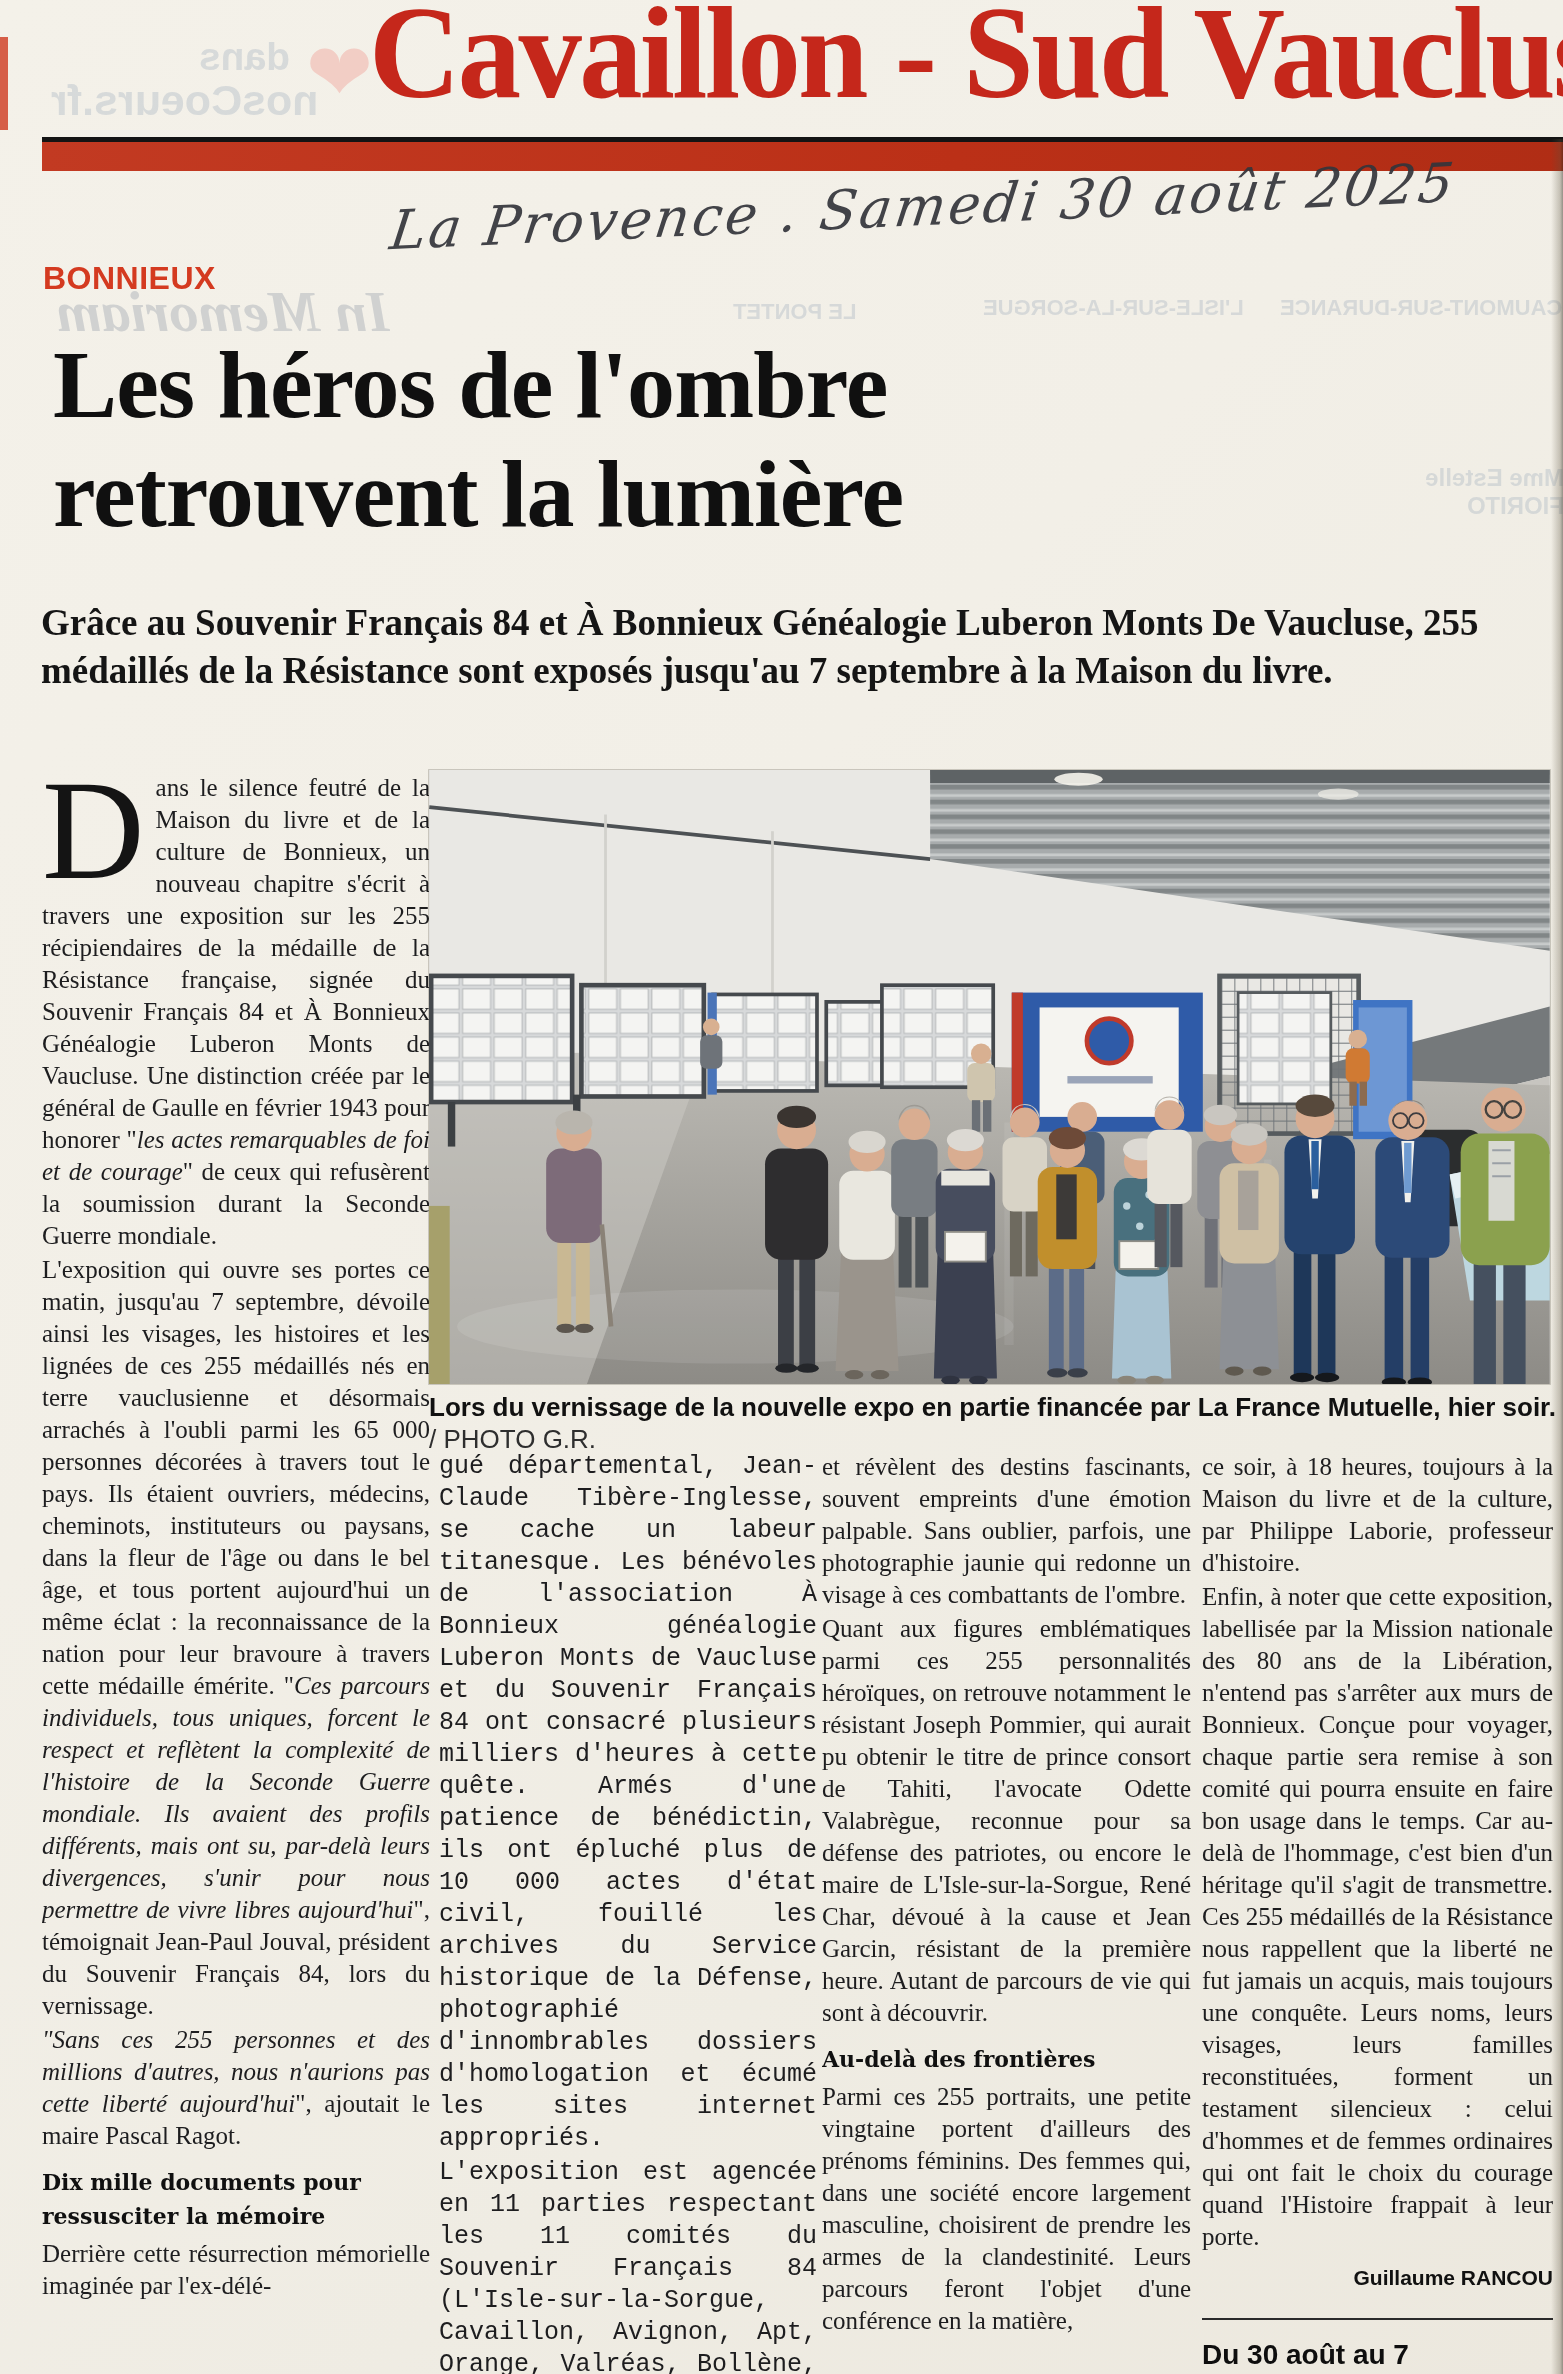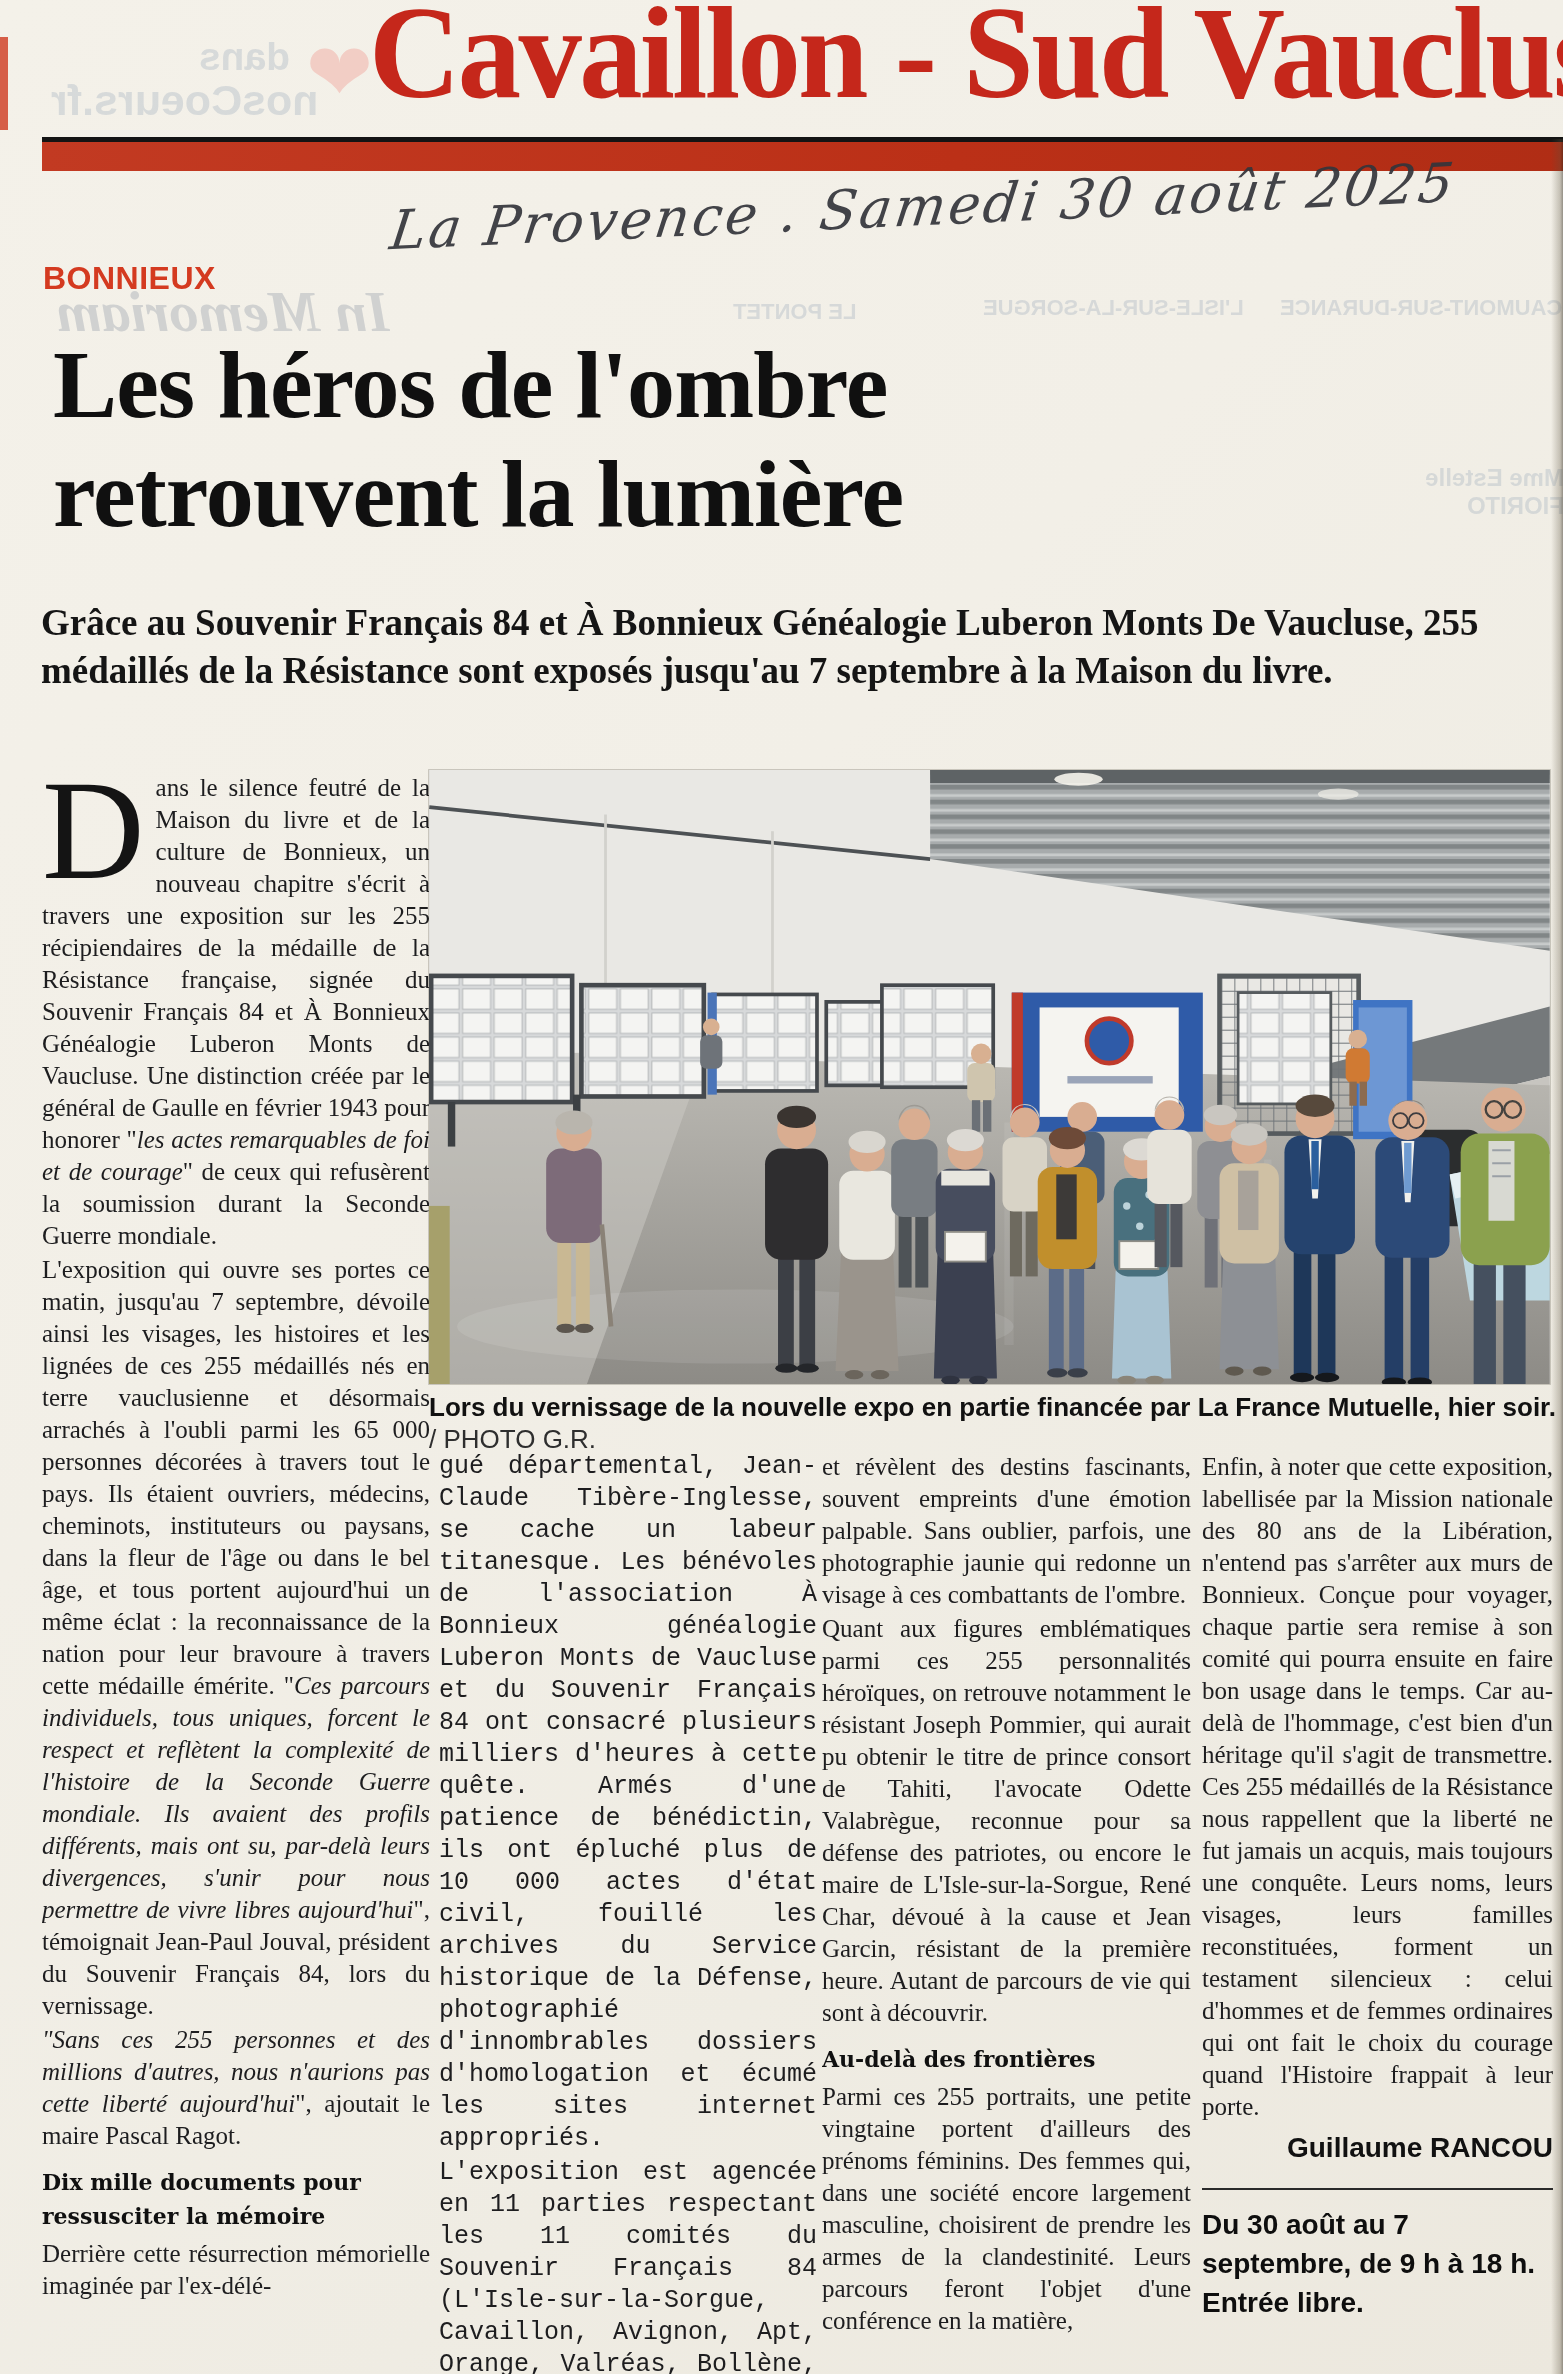--- a/index.html
+++ b/index.html
@@ -40,21 +40,21 @@
   .it{font-style:italic;}
   .dropcap{float:left;font-size:142px;line-height:104px;font-weight:400;
         padding:5.6px 11px 0 0;color:#141414;}
   .subhead{margin:13px 0 5.6px 0;font-family:"DejaVu Serif",serif;font-weight:700;
         font-size:22px;line-height:34px;color:#101010;text-align:left;}
   .col1{left:42px;top:772px;width:388px;height:1588px;}
   .col2{left:439px;top:1451px;width:378px;height:924px;font-family:Liberation Mono, monospace;}
   .col3{left:822px;top:1451px;width:369px;height:924px;}
   .col4{left:1202px;top:1451px;width:351px;height:924px;}
   .byline{margin-top:9.3px;text-align:right;font-family:"Liberation Sans",sans-serif;
-        font-weight:700;font-size:28px;color:#111;}
+        font-weight:700;font-size:21px;color:#111;}
   .info-rule{margin:24px 0 0 0;border:0;border-top:2.8px solid #2a2a2a;}
   .practical{margin-top:15px;font-family:"Liberation Sans",sans-serif;font-weight:700;
         font-size:28px;line-height:39px;text-align:left;color:#0e0e0e;}
   
   .photo{position:absolute;left:429px;top:770px;width:1121px;height:614px;overflow:hidden;
         background:#cfcecb;box-shadow:0 0 0 0.9px rgba(60,55,45,.25);}
   .caption{position:absolute;left:429px;top:1391px;width:1132px;
         font-family:"Liberation Sans",sans-serif;font-size:26px;line-height:32px;color:#111;}
   .caption b{font-weight:700;}
   .caption .credit{font-weight:400;color:#2e2e2e;}
@@ -351,20 +351,21 @@
   </div>
 
   <div class="col col3">
     <p>et révèlent des destins fascinants, souvent empreints d'une émotion palpable. Sans oublier, parfois, une photographie jaunie qui redonne un visage à ces combattants de l'ombre.</p>
     <p>Quant aux figures emblématiques parmi ces 255 personnalités héroïques, on retrouve notamment le résistant Joseph Pommier, qui aurait pu obtenir le titre de prince consort de Tahiti, l'avocate Odette Valabrègue, reconnue pour sa défense des patriotes, ou encore le maire de L'Isle-sur-la-Sorgue, René Char, dévoué à la cause et Jean Garcin, résistant de la première heure. Autant de parcours de vie qui sont à découvrir.</p>
     <h3 class="subhead">Au-delà des frontières</h3>
     <p>Parmi ces 255 portraits, une petite vingtaine portent d'ailleurs des prénoms féminins. Des femmes qui, dans une société encore largement masculine, choisirent de prendre les armes de la clandestinité. Leurs parcours feront l'objet d'une conférence en la matière,</p>
   </div>
 
   <div class="col col4">
+    <p>ce soir, à 18 heures, toujours à la Maison du livre et de la culture, par Philippe Laborie, professeur d'histoire.</p>
     <p>Enfin, à noter que cette exposition, labellisée par la Mission nationale des 80 ans de la Libération, n'entend pas s'arrêter aux murs de Bonnieux. Conçue pour voyager, chaque partie sera remise à son comité qui pourra ensuite en faire bon usage dans le temps. Car au-delà de l'hommage, c'est bien d'un héritage qu'il s'agit de transmettre. Ces 255 médaillés de la Résistance nous rappellent que la liberté ne fut jamais un acquis, mais toujours une conquête. Leurs noms, leurs visages, leurs familles reconstituées, forment un testament silencieux : celui d'hommes et de femmes ordinaires qui ont fait le choix du courage quand l'Histoire frappait à leur porte.</p>
     <div class="byline">Guillaume RANCOU</div>
     <hr class="info-rule">
     <div class="practical">Du 30 août au 7 septembre, de 9 h à 18 h. Entrée libre.</div>
   </div>
 
   <div class="right-edge"></div>
 </div>
 
 

